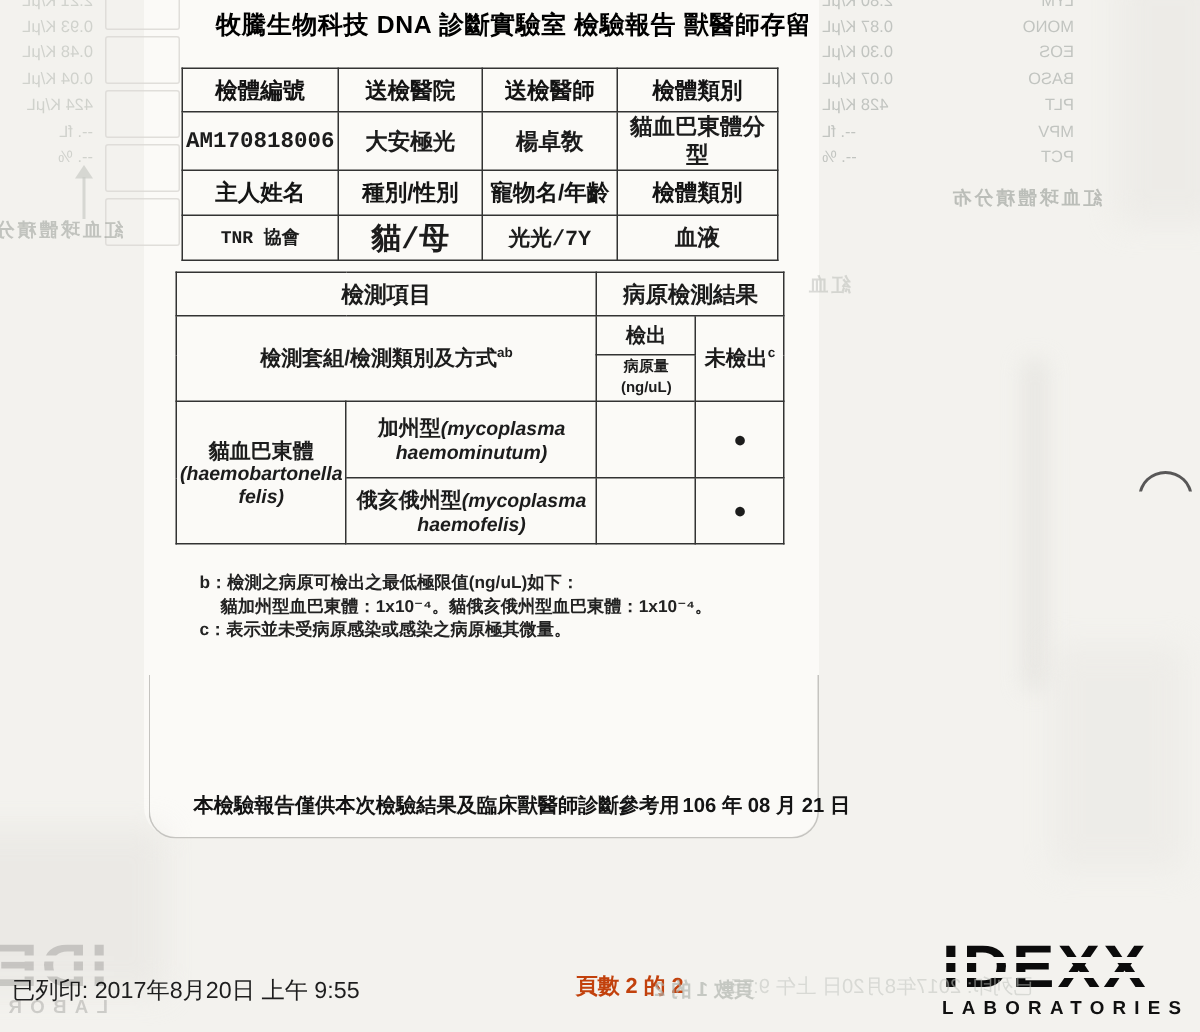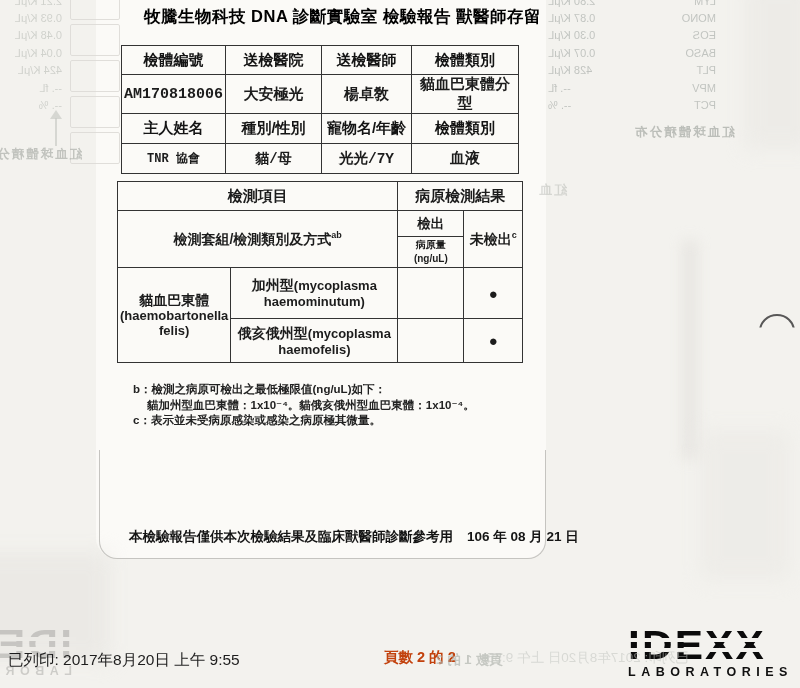--- a/index.html
+++ b/index.html
@@ -27,31 +27,31 @@
   td{border:1.6px solid #333; text-align:center; vertical-align:middle; padding:0 2px; overflow:hidden;}
   .t1{left:121px; top:45px;}
   .t1 td{font-size:15px; font-weight:bold;}
   .t1 .hdr{color:#141414;}
   .serif-val{font-family:Liberation Mono, monospace; font-weight:bold;}
   .small-val{font-size:13px;}
   .t2{left:117px; top:181px;}
   .t2 td{font-weight:bold;}
   .fs15{font-size:15px;} .fs14{font-size:14px;} .fs13{font-size:13.5px;}
   .fs12{font-size:10px; line-height:14px;}
-  .latin{font-size:13px; line-height:15px;text-align:center;}
+  .latin{font-style:italic; font-size:13px; line-height:15px;text-align:center;}
   .typecell{font-size:14px; line-height:16px;}
   .dotcell{font-size:15px; letter-spacing:0;}
   sup{font-size:9px; font-weight:bold;}
 
   
   .notes{left:133px; top:382px; width:400px; font-size:11.5px; font-weight:bold; line-height:15.5px; color:#222;}
   .notes .indent{padding-left:14px;}
 
   
-  .disclaimer{left:117px; top:528px; width:425px; display:flex; gap:14px; font-size:13.5px; font-weight:bold; color:#141414; white-space:nowrap; padding-left:12px;}
+  .disclaimer{left:117px; top:528px; width:425px; display:flex; gap:2px; font-size:13.5px; font-weight:bold; color:#141414; white-space:nowrap; padding-left:12px;}
 
   
   .printed{left:8px; top:650px; font-size:15.5px; color:#1e1e1e;}
   .pagenum{left:384px; top:648px; font-size:14.5px; font-weight:bold; color:#c2410c;}
   .idexx{left:628px; top:627px; width:170px;}
   .idexx-word{position:relative; font-size:40px; font-weight:bold; letter-spacing:2px;
     transform:scaleX(1.06); transform-origin:left; color:#0b0b0b; line-height:36px; font-family:"Liberation Sans",sans-serif;}
   .idexx-stripe{position:absolute; left:-4px; right:-4px; height:3.5px; background:#f3f2ee;}
   .idexx-sub{font-size:12.5px; font-weight:bold; letter-spacing:5.5px; color:#101010; margin-top:2px; white-space:nowrap;}
 
@@ -170,21 +170,21 @@
       <td>貓血巴東體分型</td>
     </tr>
     <tr style="height:30px;margin-top:28px;">
       <td class="hdr">主人姓名</td>
       <td class="hdr">種別/性別</td>
       <td class="hdr">寵物名/年齡</td>
       <td class="hdr">檢體類別</td>
     </tr>
     <tr style="height:30px;">
       <td class="serif-val" style="font-size:12px;">TNR 協會</td>
-      <td class="serif-val" style="font-size:14px;">貓/母</td>
+      <td class="serif-val" style="font-size:20px;">貓/母</td>
       <td class="serif-val" style="font-size:14.5px;">光光/7Y</td>
       <td>血液</td>
     </tr>
   </tbody>
     </table>
 
   <table class="abs t2">
     <colgroup>
         <col style="width:112px">
         <col style="width:167px">

